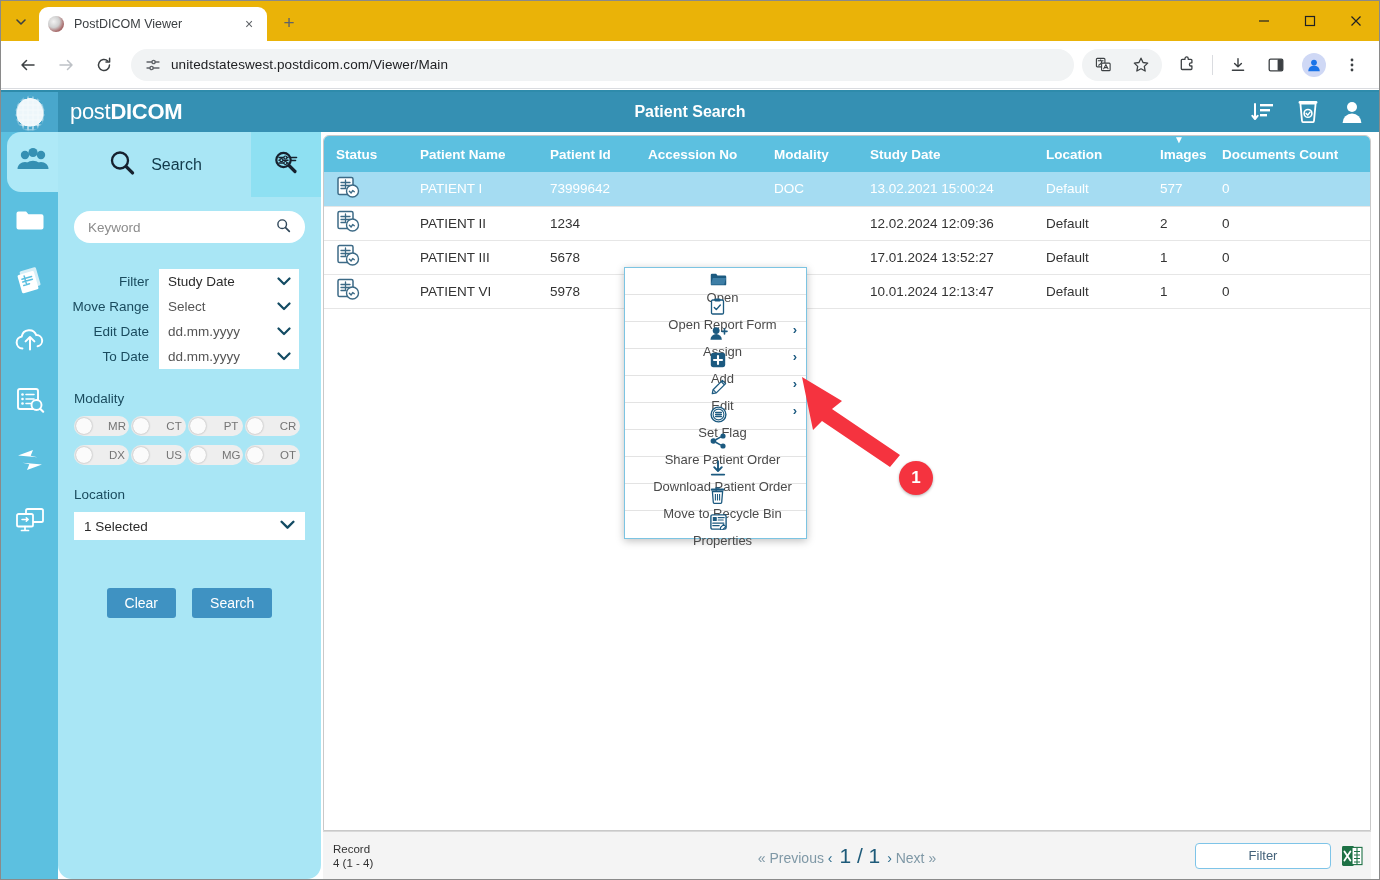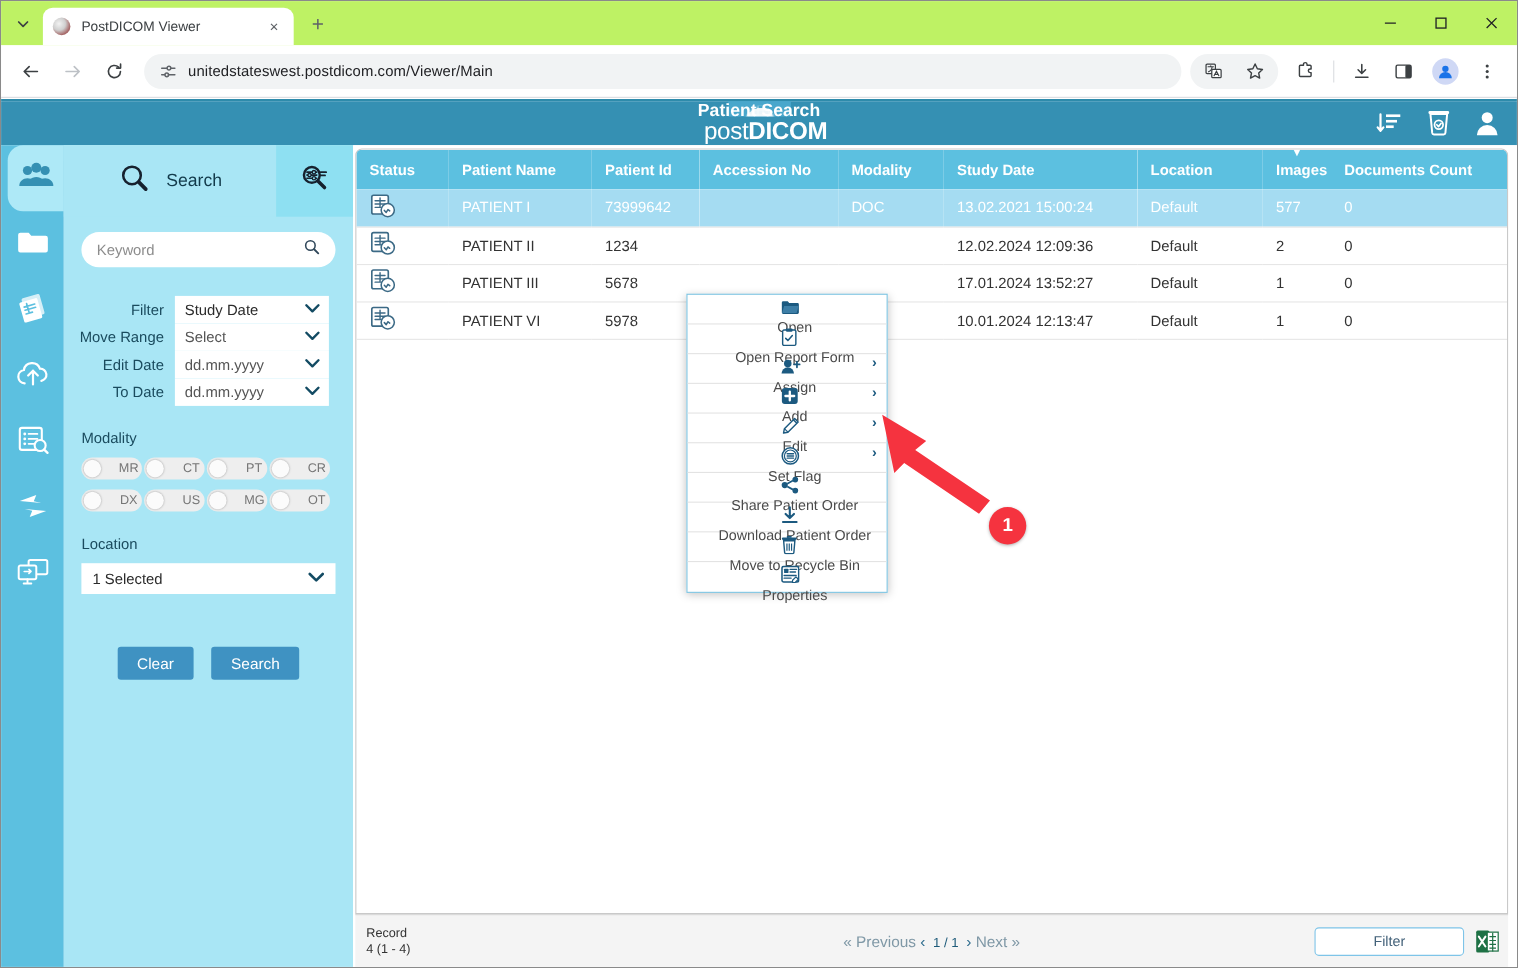--- a/index.html
+++ b/index.html
@@ -12,21 +12,21 @@
   #root {
     position: relative;
     width: 1380px; height: 880px;
     border: 1px solid #8a8a8a;
     background: #fff;
     overflow: hidden;
   }
 
   
   .tabstrip {
-    height: 40px; background: #bef264;
+    height: 40px; background: #eab308;
     display: flex; align-items: flex-end; padding-left: 6px;
     position: relative;
   }
   .chev-btn {
     width: 28px; height: 28px; margin-bottom: 5px; margin-right: 4px;
     display: flex; align-items: center; justify-content: center;
     border-radius: 4px; cursor: pointer;
   }
   .tab {
     width: 228px; height: 34px; background: #fff;
@@ -91,21 +91,21 @@
   }
 
   
   .app {
     position: absolute; left: 0; top: 89px; right: 0; bottom: 0;
     background: #fff; border-top: 2px solid #2e8bab;
   }
   .app-header {
     position: absolute; left: 0; top: 0; right: 0; height: 40px;
     background: #3590b3;
-    display: flex; align-items: center; flex-direction: column;
+    display: flex; align-items: center;
   }
   .brand-strip {
     width: 57px; height: 40px; background: #49a7cc;
     position: relative; overflow: hidden;
   }
   .logo-dots {
     position: absolute; left: 6px; top: -6px; width: 46px; height: 55px;
     background:
       radial-gradient(circle at 50% 48%, rgba(255,255,255,.95) 0 38%, rgba(255,255,255,0) 39%),
       repeating-linear-gradient(0deg, rgba(255,255,255,.55) 0 2px, rgba(0,0,0,0) 2px 5px),
@@ -138,20 +138,21 @@
     cursor: pointer; position: relative; color: #fff;
   }
   .rail-item.active {
     background: #aee9f7; color: #3590b3;
     border-radius: 14px 0 0 14px; margin-left: 6px;
   }
 
   .searchpanel {
     position: absolute; left: 57px; top: 40px; bottom: 0; width: 263px;
     background: #a9e6f5;
+    border-radius: 14px;
   }
   .tabs-row { display: flex; height: 65px; }
   .tab-search {
     flex: 1; display: flex; align-items: center; justify-content: center;
     gap: 14px; background: #a9e6f5; cursor: pointer;
   }
   .tab-search .lbl { font-size: 16px; color: #123a4a; font-weight: 500;}
   .tab-adv {
     width: 70px; display: flex; align-items: center; justify-content: center;
     background: #8ee0f2; cursor: pointer;
@@ -250,21 +251,21 @@
     display: flex; align-items: center;
   }
   .record {
     font-size: 11.5px; color: #333; line-height: 14px; margin-left: 10px;
   }
   .pager {
     position: absolute; left: 0; right: 0; text-align: center;
     font-size: 14px; color: #2e6d8e;
   }
   .pager span { cursor: pointer; }
-  .pager .pg { font-size: 12px; color: #1d5a79; margin: 4px 3px; }
+  .pager .pg { font-size: 21px; color: #1d5a79; margin: 4px 3px; }
   .pager .dim { color: #7f98a6; }
   .footer-right {
     position: absolute; right: 8px; display: flex; align-items: center; gap: 10px;
   }
   .filter-btn {
     width: 136px; height: 26px; background: #fff; border: 1px solid #7ec4e8;
     border-radius: 4px; font-size: 13px; color: #44627a; cursor: pointer;
     font-family: "Liberation Sans", sans-serif;
   }
   .excel-ico { cursor: pointer; display: flex; }

